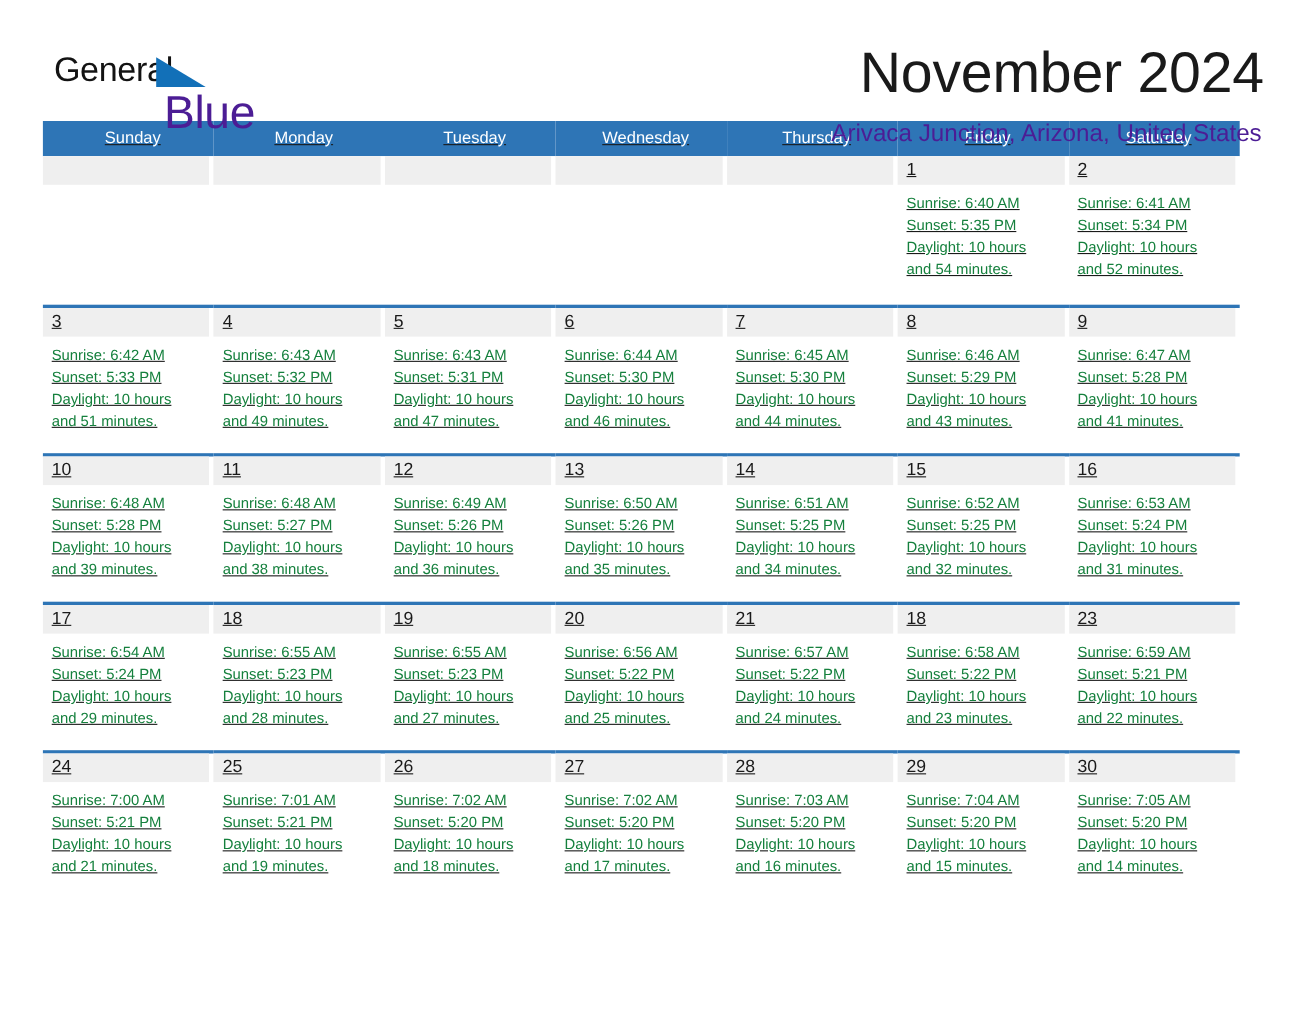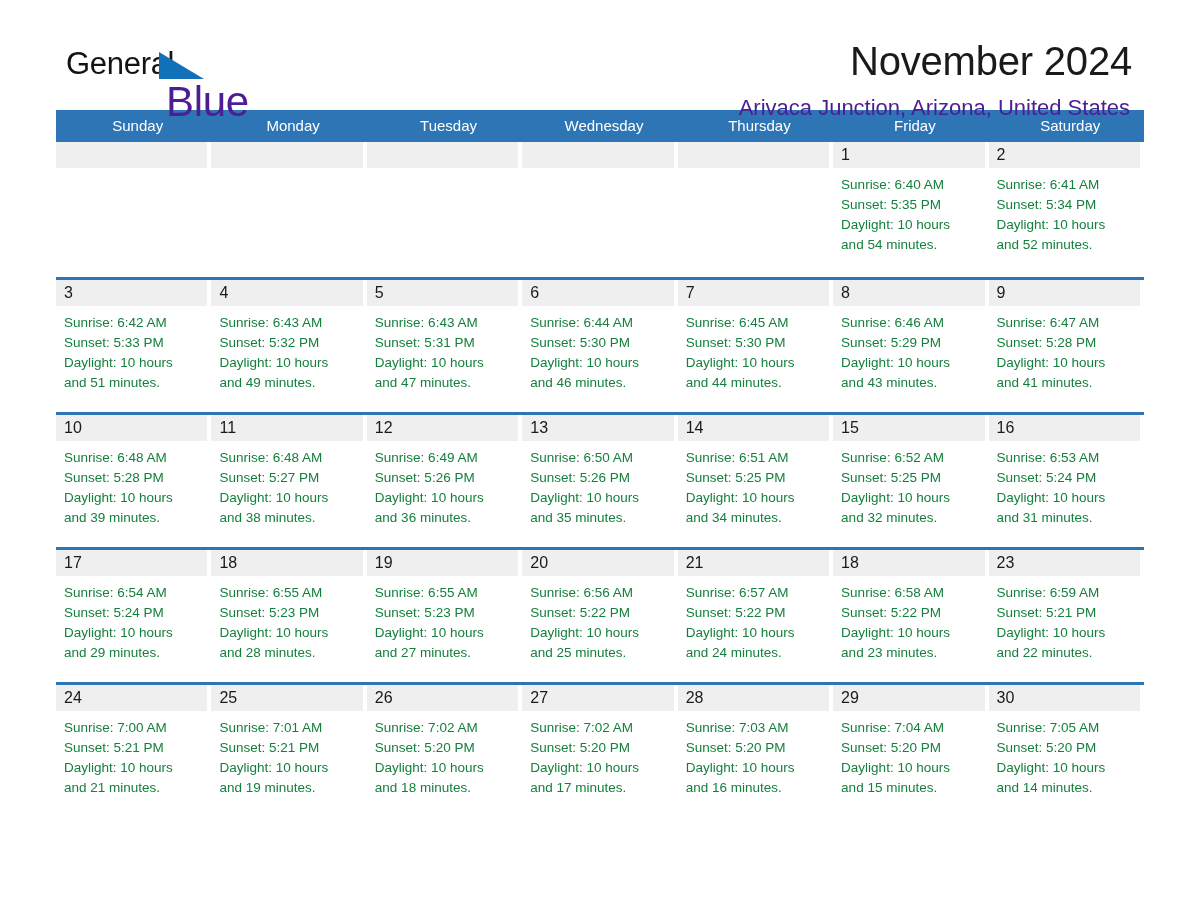--- a/index.html
+++ b/index.html
@@ -12,21 +12,22 @@
     height: 918px;
     font-family: "Liberation Sans", sans-serif;
     color: #1a1a1a;
     -webkit-font-smoothing: antialiased;
   }
   .page {
     position: relative;
     width: 1188px;
     height: 918px;
     box-sizing: border-box;
-    padding: 0 56px;
+    padding: 0 39px;
+    text-decoration: underline;
   }
 
   
   .masthead {
     position: relative;
     height: 110px;
   }
   .logo {
     position: absolute;
     left: 10px;
@@ -61,21 +62,21 @@
     color: #4c1d95;
   }
 
   .title-block {
     position: absolute;
     right: 0;
     top: 40px;
     text-align: right;
   }
   .cal-title {
-    font-size: 40px;
+    font-size: 52px;
     font-weight: normal;
     color: #1a1a1a;
     line-height: 1.05;
     margin: 0;
     letter-spacing: -0.2px;
   }
   .cal-subtitle {
     font-size: 22px;
     font-weight: normal;
     color: #4c1d95;

